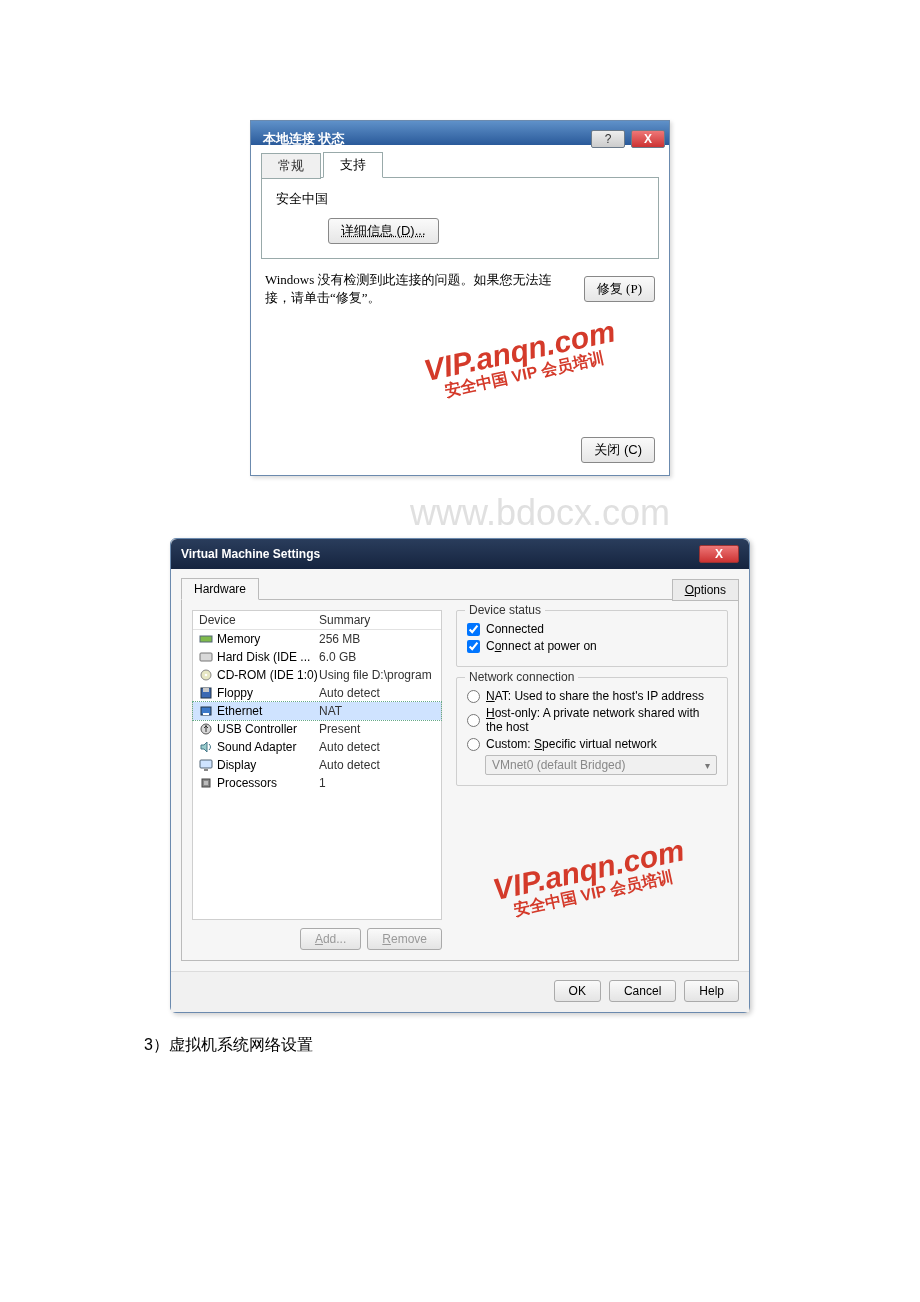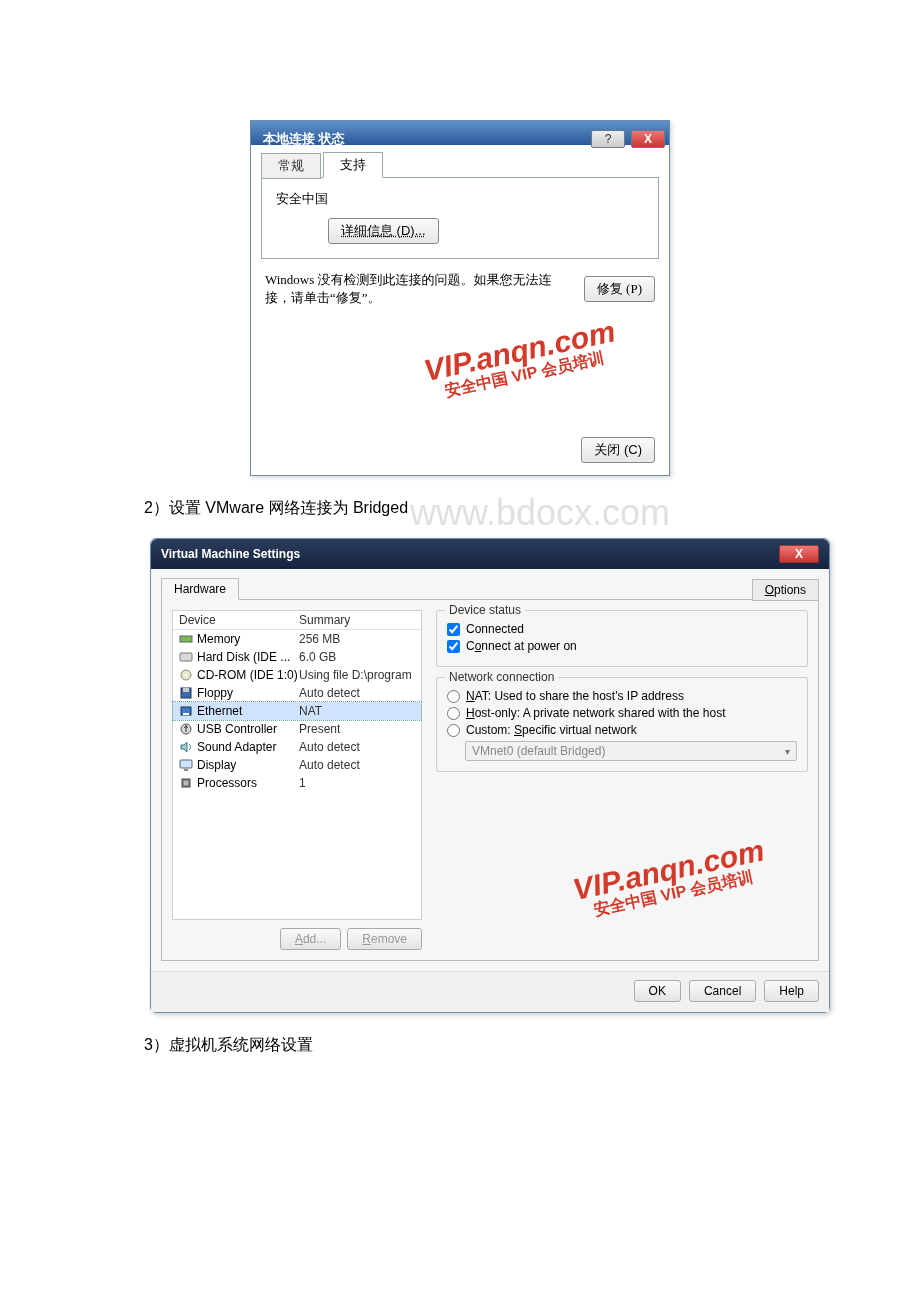--- a/index.html
+++ b/index.html
@@ -117,21 +117,21 @@
   .bdocx {
     position: absolute;
     font-size: 36px;
     color: #e0e0e0;
     font-family: Arial, sans-serif;
     left: 260px;
   }
 
   
   .win2 {
-    width: 680px;
+    width: 580px;
     border: 1px solid #6b8aae;
     border-radius: 6px;
     margin: 0 auto 22px auto;
     background: #f1f1f1;
     box-shadow: 2px 2px 5px rgba(0,0,0,.2);
     font-family: Tahoma, Arial, sans-serif;
     font-size: 12px;
     position: relative;
   }
   .tb2 {
@@ -273,21 +273,20 @@
         </div>
       </div>
       <div class="close-row">
         <span class="btn">关闭 (C)</span>
       </div>
     </div>
   </div>
 
   <div style="position:relative; height:40px;">
     <div class="bdocx" style="top:-6px;">www.bdocx.com</div>
-    <div class="step">2）设置 VMware 网络连接为 Bridged</div>
   </div>
 
   <div class="win2">
     <div class="tb2">
       <span class="t">Virtual Machine Settings</span>
       <span class="close2">X</span>
     </div>
     <div class="win2-body">
       <div class="tabs2">
         <div class="tab2">Hardware</div>

